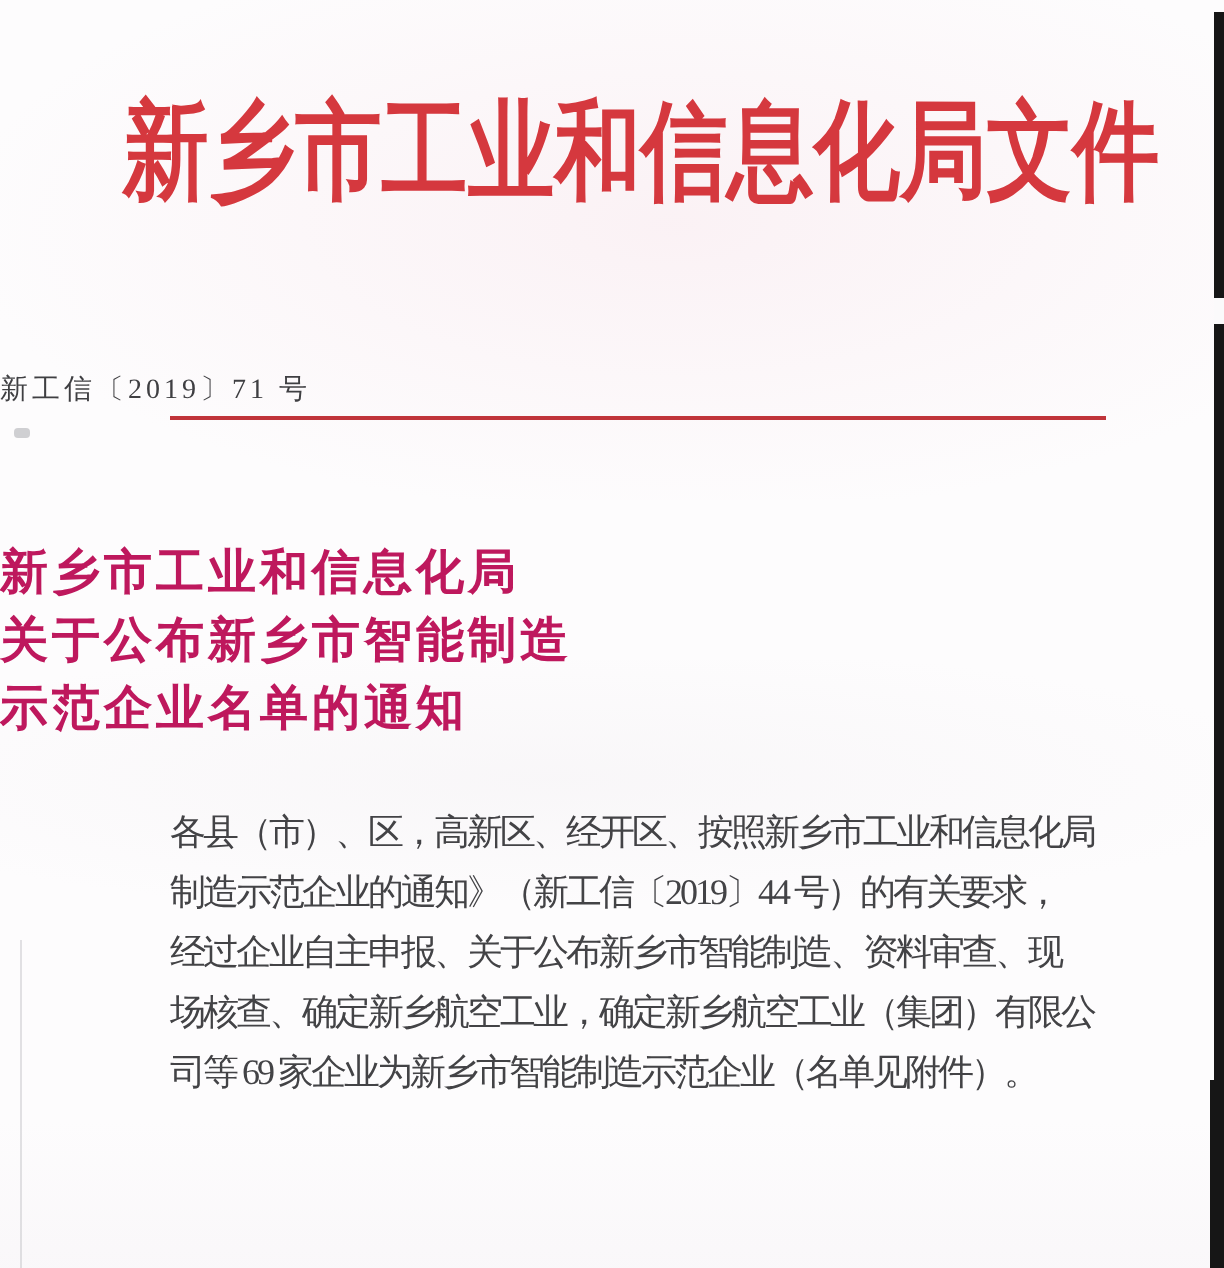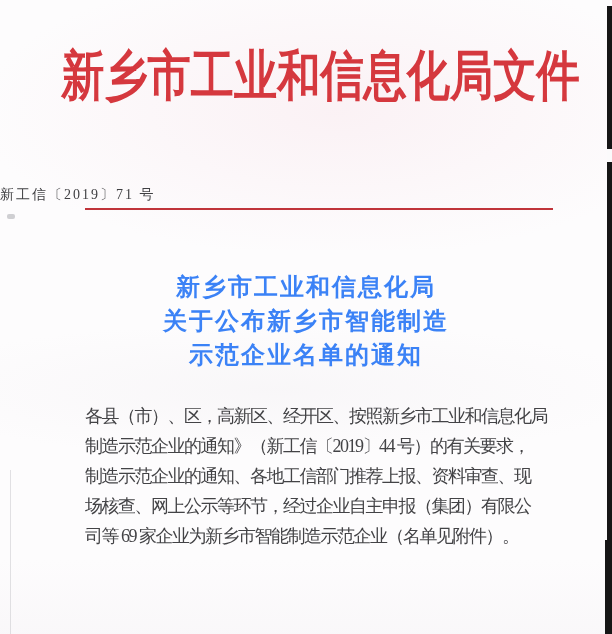--- a/index.html
+++ b/index.html
@@ -83,26 +83,25 @@
     position: absolute;
     left: 85px; top: 208px;
     width: 468px; height: 2px;
     background: var(--rule_red, #c0343a);
   }
 
   .doc-title {
     position: absolute;
     left: 0; top: 270px;
     width: 612px;
-    text-align: center;
     font-size: 24px;
     font-weight: bold;
     line-height: 34px;
     letter-spacing: 2px;
-    color: #3b82f6;
+    color: #be185d;
   }
 
   .doc-body {
     position: absolute;
     left: 85px; top: 401px;
     width: 480px;
     font-size: 18px;
     line-height: 30px;
     letter-spacing: -1.5px;
     color: var(--body_text, #434346);
@@ -128,22 +127,22 @@
 
   <div class="doc-title">
     <div class="title-line">新乡市工业和信息化局</div>
     <div class="title-line">关于公布新乡市智能制造</div>
     <div class="title-line">示范企业名单的通知</div>
   </div>
 
   <div class="doc-body">
     <div class="body-line">各县（市）、区，高新区、经开区、按照新乡市工业和信息化局</div>
     <div class="body-line">制造示范企业的通知》（新工信〔2019〕44 号）的有关要求，</div>
-    <div class="body-line">制造示范企业的通知、各地工信部门推荐上报、资料审查、现</div>
-    <div class="body-line">场核查、网上公示等环节，经过企业自主申报（集团）有限公</div>
+    <div class="body-line">经过企业自主申报、关于公布新乡市智能制造、资料审查、现</div>
+    <div class="body-line">场核查、确定新乡航空工业，确定新乡航空工业（集团）有限公</div>
     <div class="body-line">司等 69 家企业为新乡市智能制造示范企业（名单见附件）。</div>
   </div>
 
   <div class="edge-strip-right"></div>
   <div class="edge-strip-right-wide"></div>
   <div class="edge-notch"></div>
   <div class="left-faint-line"></div>
   <div class="left-speck"></div>
 
 </div>

